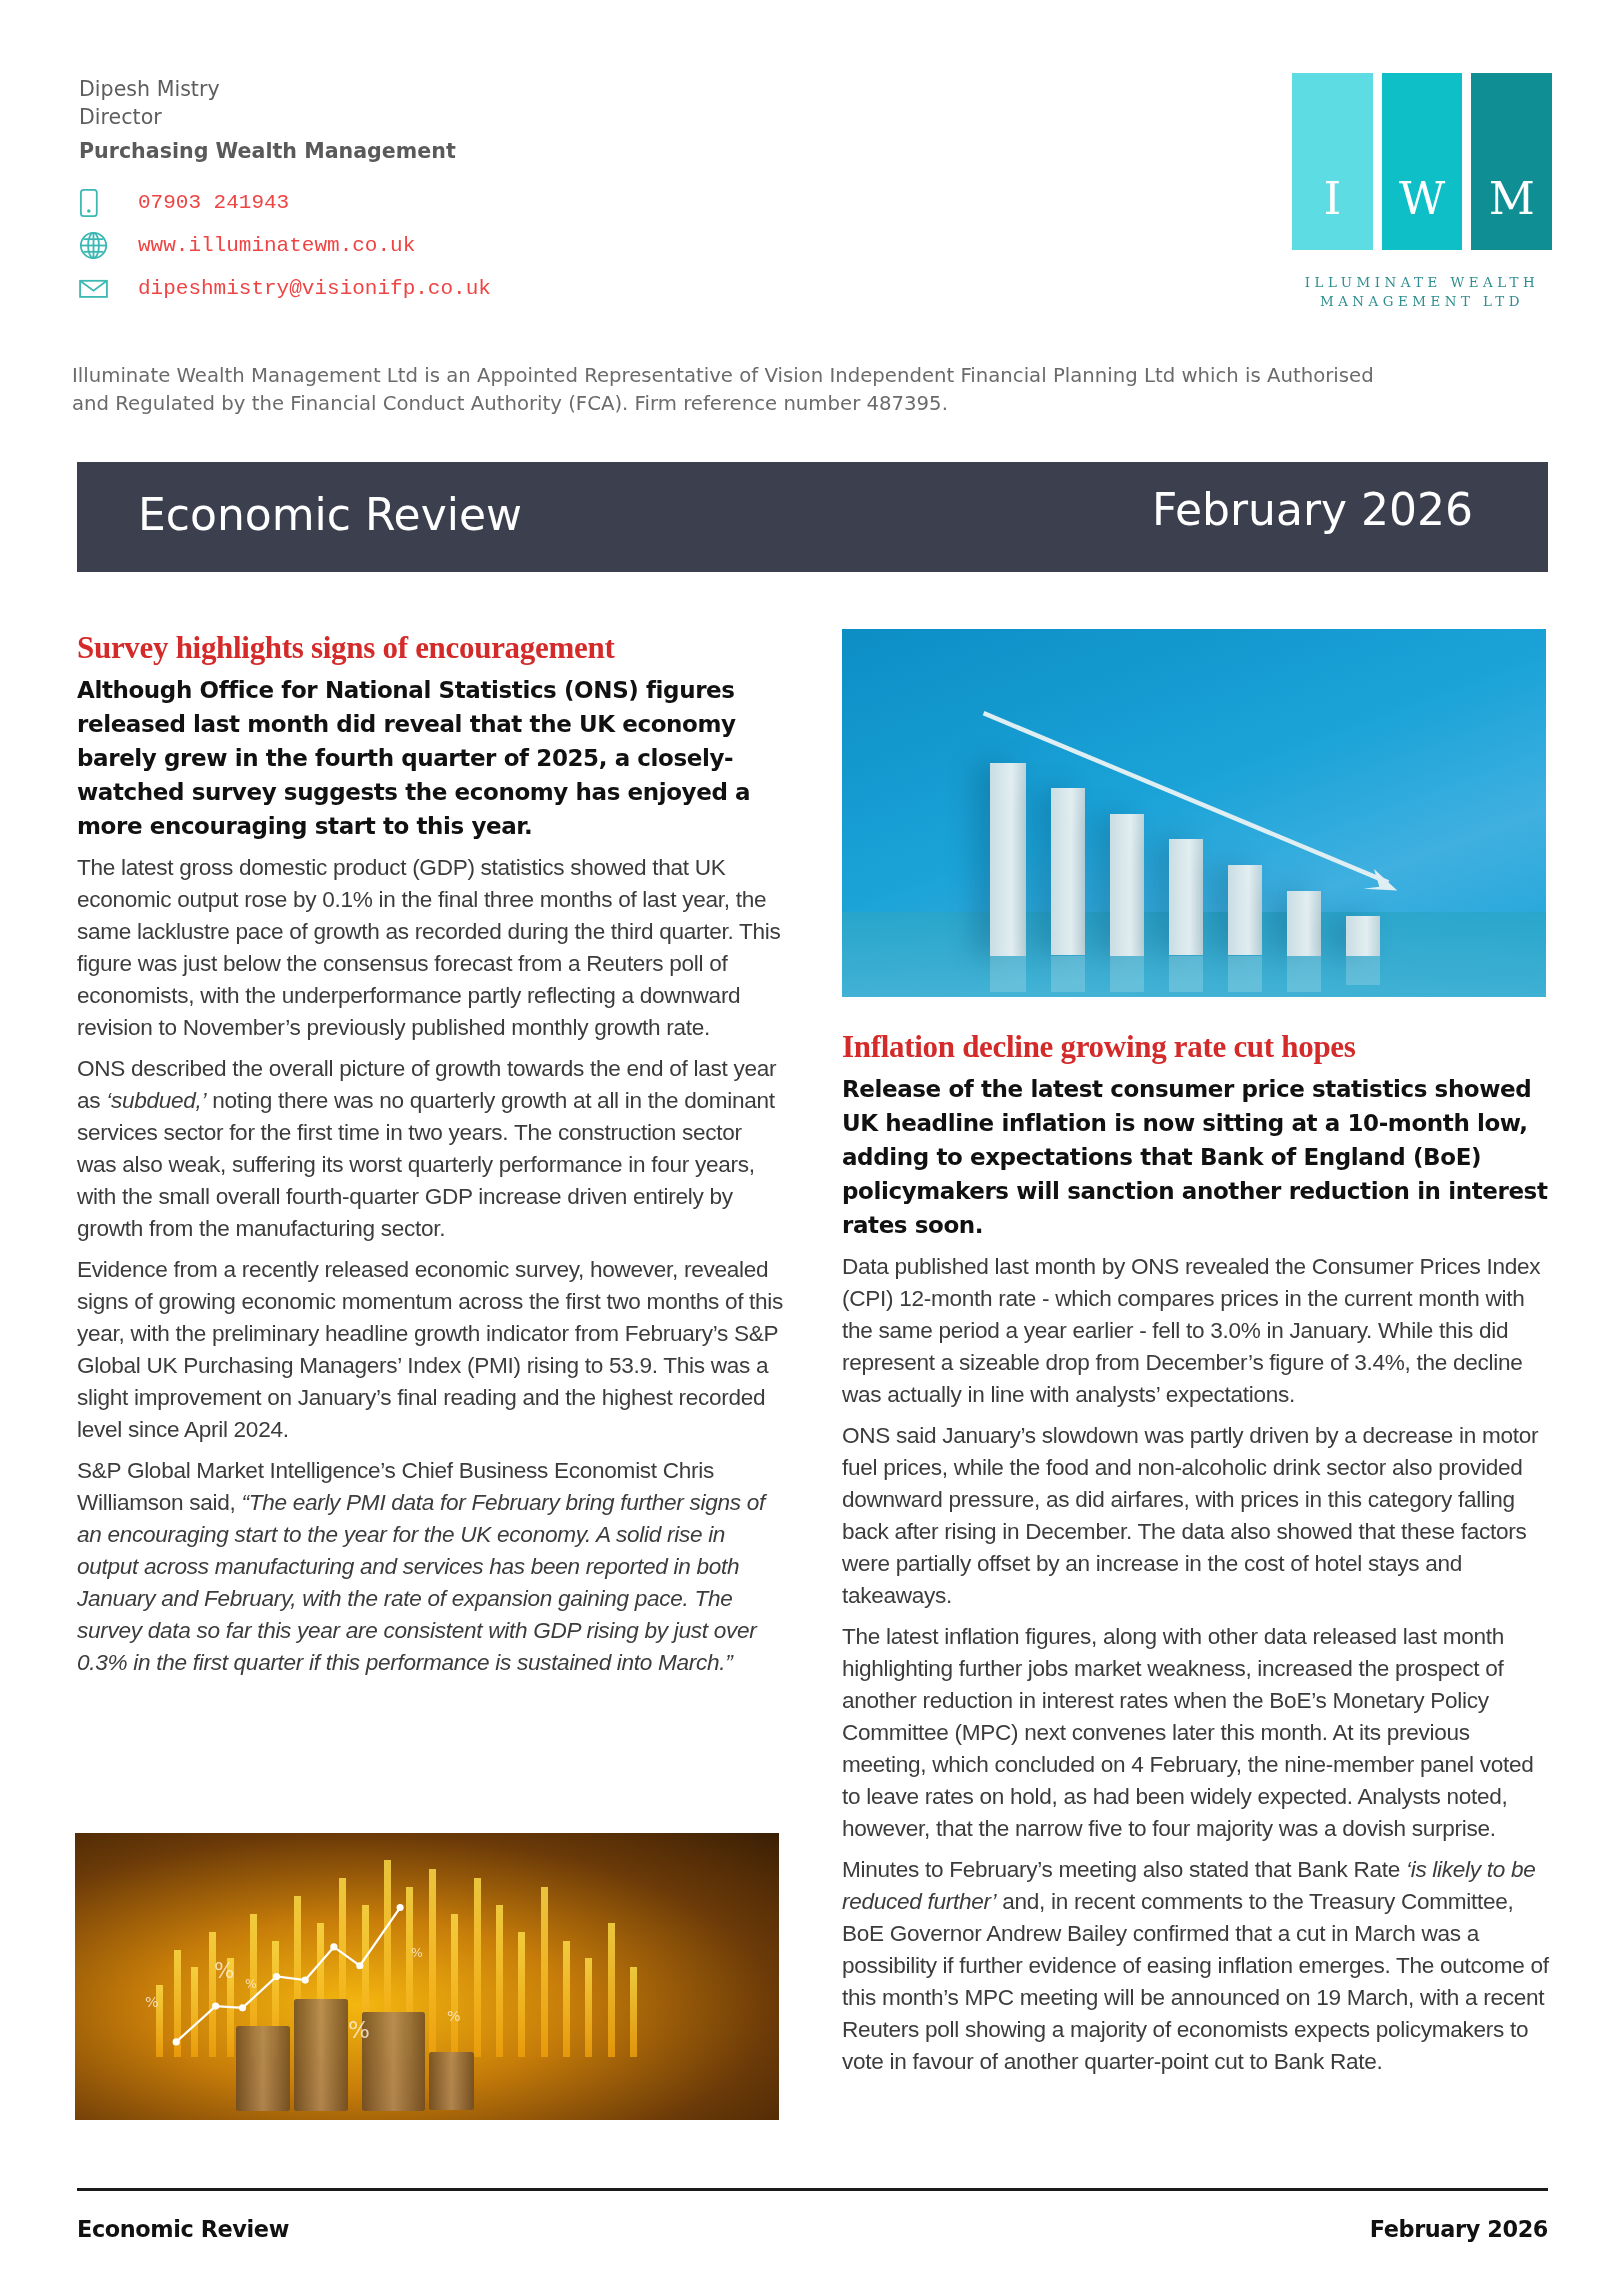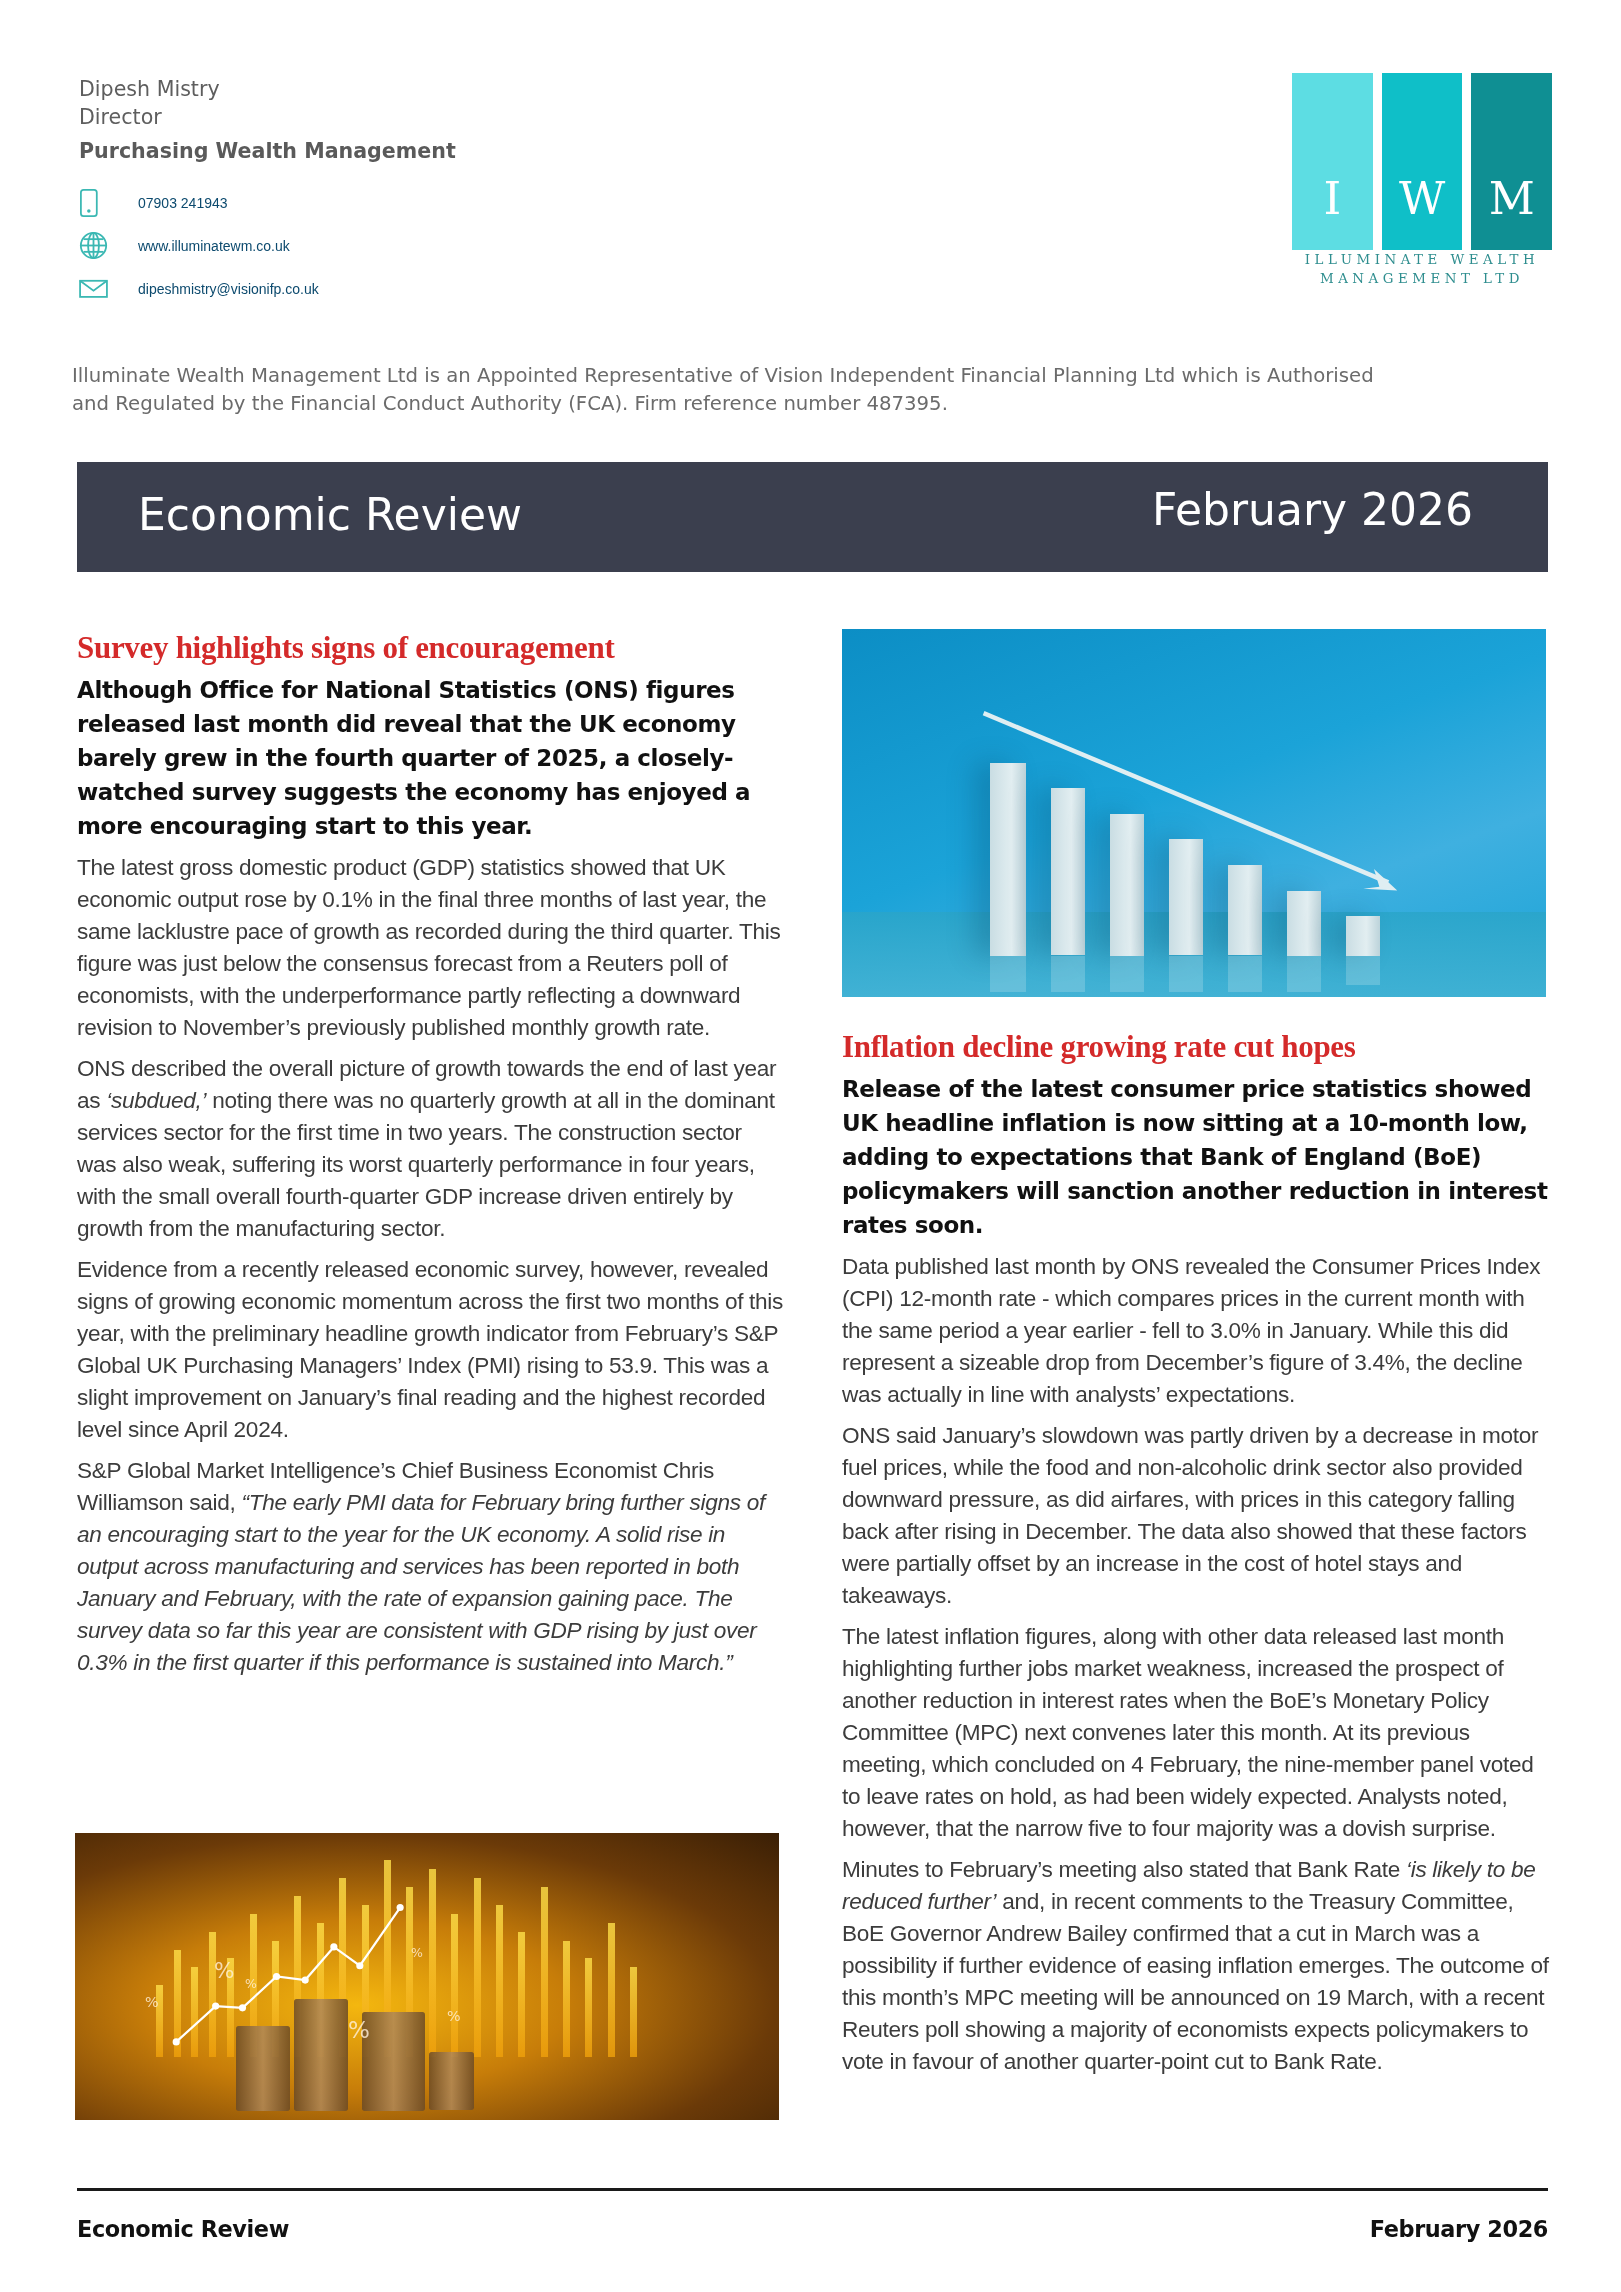--- a/index.html
+++ b/index.html
@@ -6,31 +6,31 @@
     html, body { width: 1621px; height: 2293px; background: #ffffff; }
     body { position: relative; font-family: "Liberation Sans", sans-serif; color: #3a3a3a; overflow: hidden; }
 
     
     .contact { position: absolute; left: 79px; top: 75px; width: 627px; }
     .contact .name, .contact .role { font-family: "DejaVu Sans", sans-serif; font-size: 20.6px; color: #5e5e5e; line-height: 28px; }
     .contact .company { font-family: "DejaVu Sans", sans-serif; font-weight: bold; font-size: 20.6px; color: #5a5a5a; margin-top: 6.3px; line-height: 28px; }
     .contact-rows { margin-top: 16px; }
     .contact-row { display: flex; align-items: center; height: 43px; }
     .contact-row .ico { width: 59px; display: flex; align-items: center; }
-    .contact-row .txt { font-family: Liberation Sans, sans-serif; font-size: 14px; color: #0c4a6e; }
+    .contact-row .txt { font-family: Liberation Mono, monospace; font-size: 21px; color: #ef4444; }
     .contact-row svg { stroke: #3bb8b3; fill: none; stroke-width: 2; }
 
     
     .logo { position: absolute; left: 1292px; top: 73px; width: 260px; }
     .logo-bars { display: flex; gap: 9px; height: 177px; }
     .logo-bar { flex: 1; display: flex; align-items: flex-end; justify-content: center; padding-bottom: 25px; font-family: "DejaVu Serif", serif; font-size: 45px; color: #ffffff; }
     .logo-bar.b1 { background: #5ddde3; }
     .logo-bar.b2 { background: #0fbfc8; }
     .logo-bar.b3 { background: #0f8f93; }
-    .logo-sub { text-align: center; font-family: "DejaVu Serif", serif; font-size: 13.4px; letter-spacing: 4.5px; color: #2f8e8f; line-height: 19px; margin-top: 0; }
+    .logo-sub { text-align: center; font-family: "DejaVu Serif", serif; font-size: 13.4px; letter-spacing: 4.5px; color: #2f8e8f; line-height: 19px; margin-top: 23px; }
 
     
     .disclaimer { position: absolute; left: 72px; top: 362px; width: 1487px; text-align: left; font-family: "DejaVu Sans", sans-serif; font-size: 19.7px; line-height: 28px; color: #6b6b6b; }
 
     
     .banner { position: absolute; left: 77px; top: 462px; width: 1471px; height: 110px; background: #3b3f4e; color: #ffffff; }
     .banner .title { position: absolute; left: 61px; top: 27px; font-family: "DejaVu Sans", sans-serif; font-size: 44px; font-weight: normal; }
     .banner .date { position: absolute; right: 75px; top: 21.5px; font-family: "DejaVu Sans", sans-serif; font-size: 44px; }
 
     

